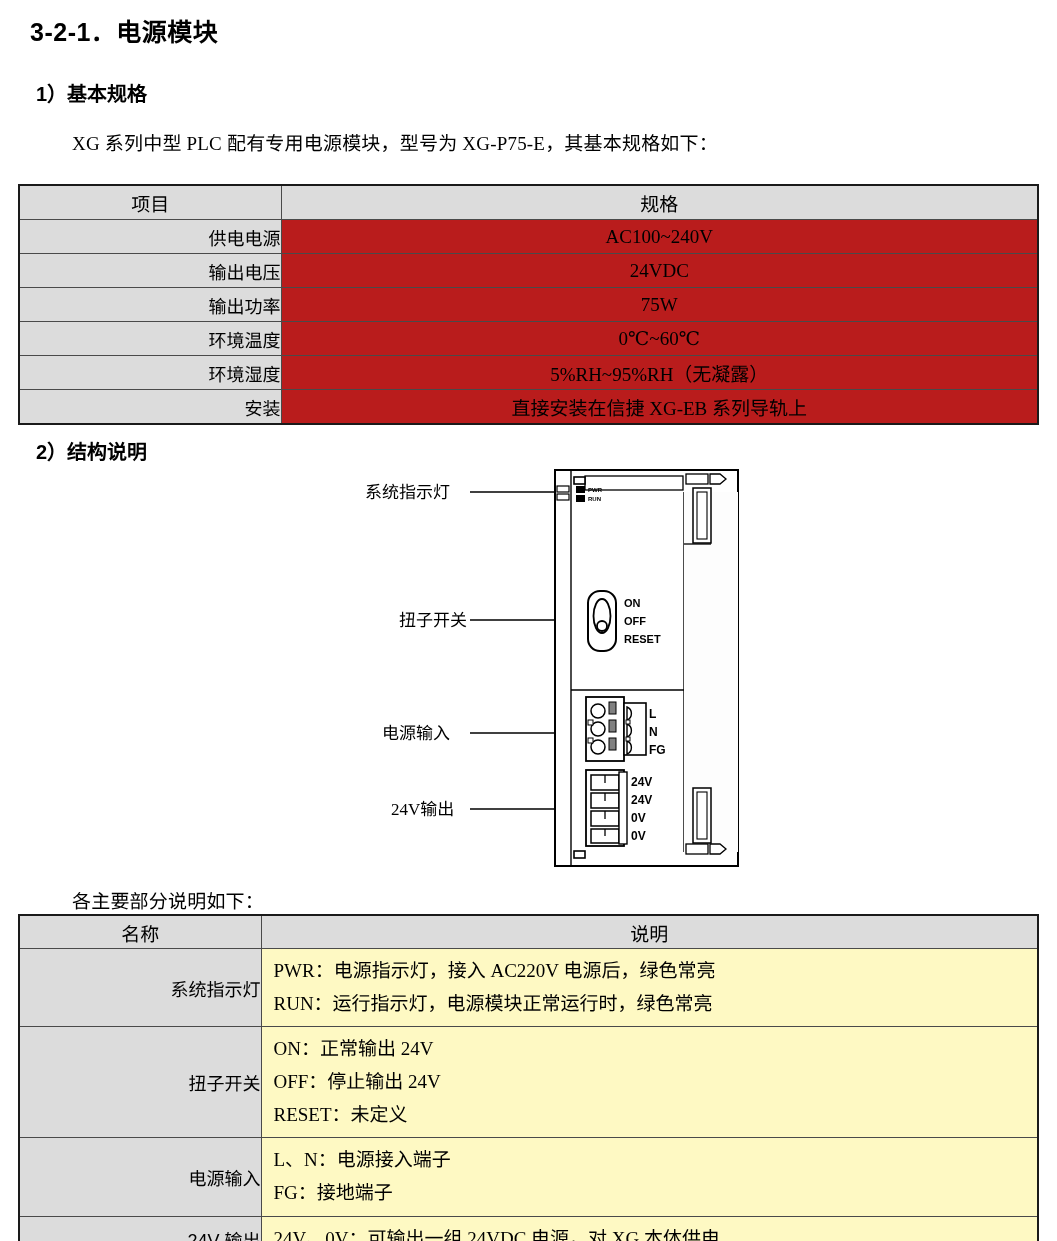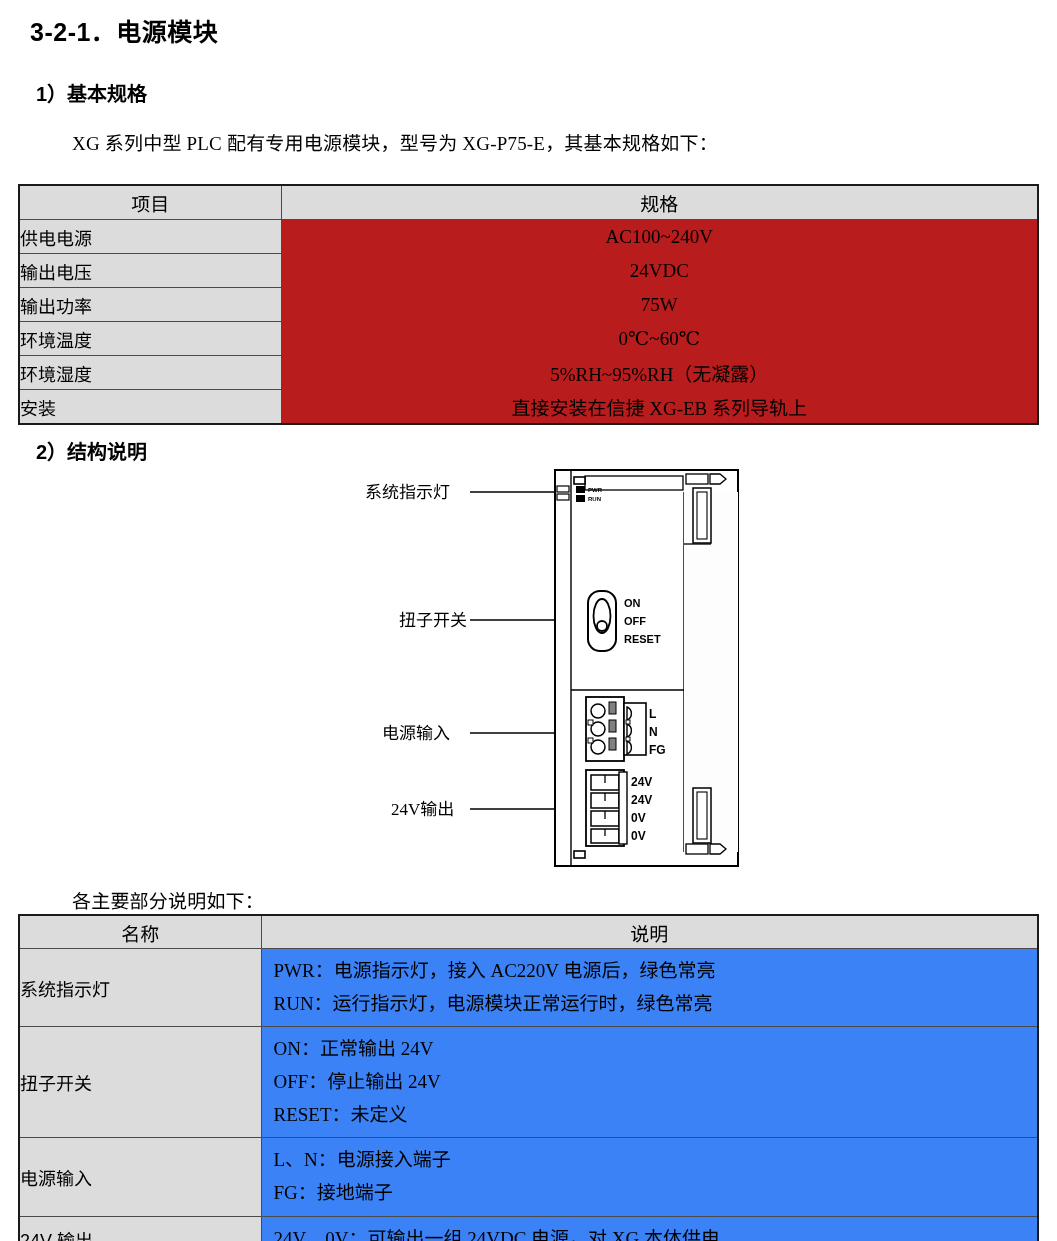--- a/index.html
+++ b/index.html
@@ -62,30 +62,30 @@
     border: 2px solid #1a1a1a;
   }
   table.spec td {
     border: 1px solid #4a4a4a;
     font-size: 19px;
     padding: 0;
     vertical-align: middle;
   }
   table.spec td.name {
     background: #dcdcdc;
-    text-align: left;
+    text-align: right;
     font-family: "Liberation Sans", "DejaVu Sans", sans-serif;
     font-size: 18px;
   }
   table.spec td.val-center {
     background: #b91c1c;
     text-align: center;
   }
   table.spec td.val-left {
-    background: #3b82f6;
+    background: #fef9c3;
     text-align: left;
     padding: 6px 16px 6px 12px;
   }
   table.spec td.head {
     background: #dcdcdc;
     text-align: center;
     font-family: "Liberation Sans", "DejaVu Sans", sans-serif;
     font-size: 19px;
   }
 

